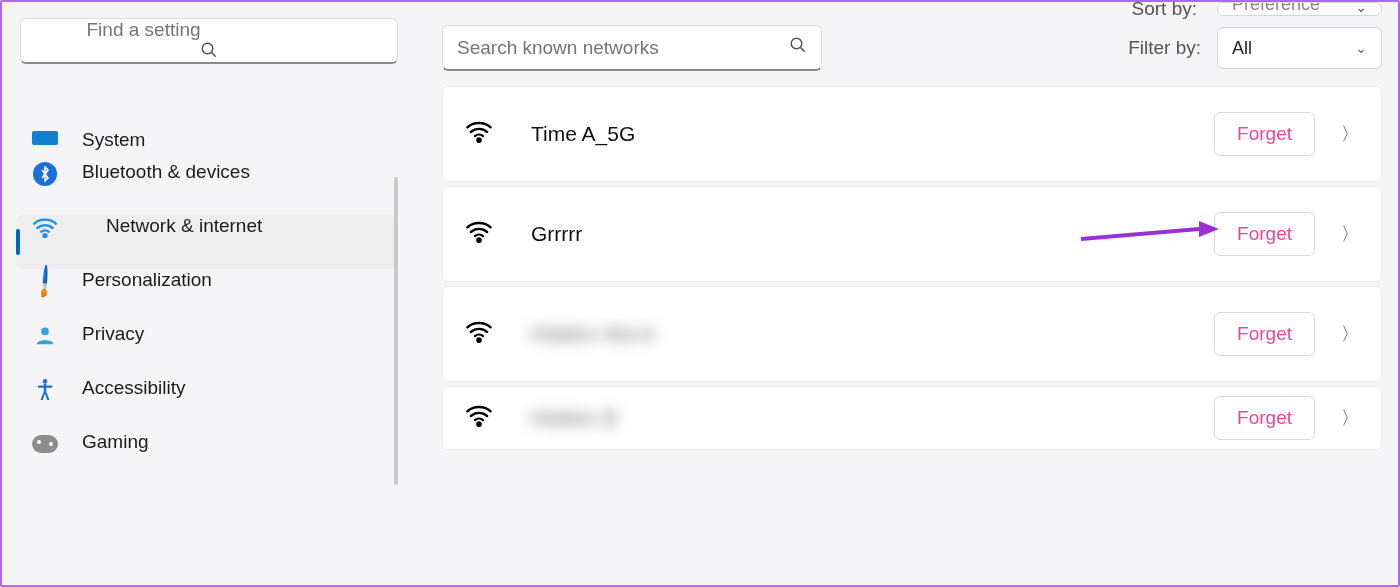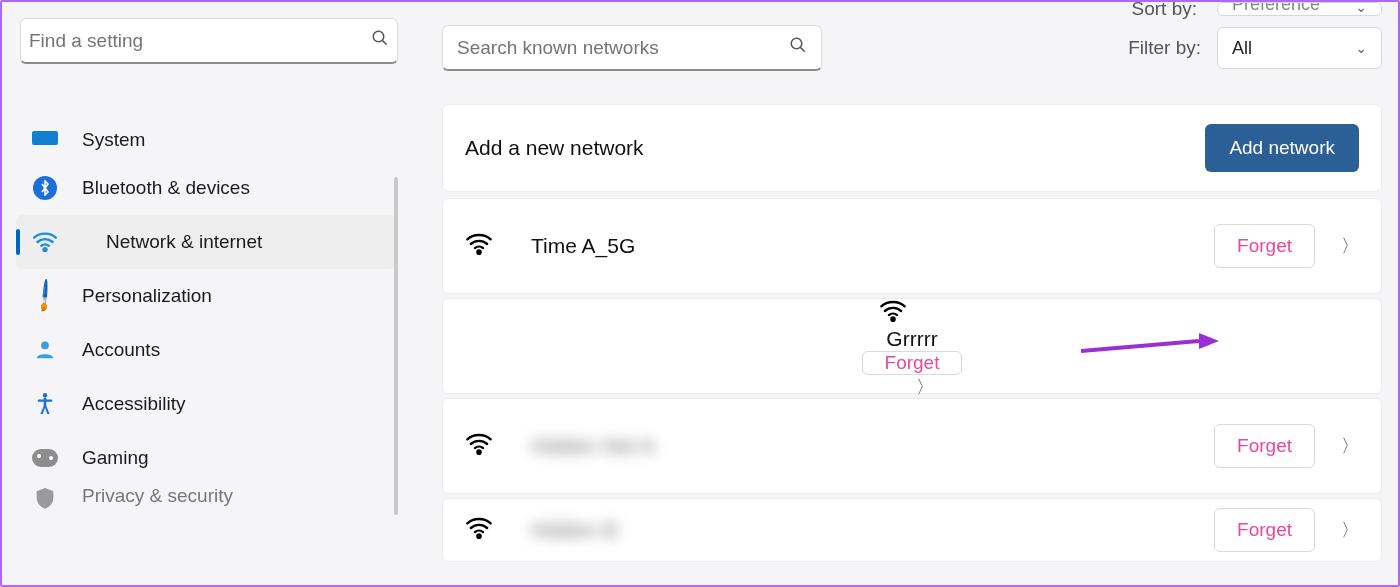--- a/index.html
+++ b/index.html
@@ -11,35 +11,36 @@
   
   .sidebar { width: 400px; height: 100%; padding: 8px 0 0 14px; display: flex; flex-direction: column; }
   .sidebar-search {
     margin: 8px 4px 12px 4px;
     height: 46px;
     display: flex; align-items: center;
     background: #fff;
     border: 1px solid #dcdcdc;
     border-bottom: 2px solid #8a8a8a;
     border-radius: 6px;
-    padding: 0 8px;
+    padding: 0 19px;
+    flex-direction: column;
   }
   .sidebar-search input {
     flex: 1; border: none; outline: none; font-size: 19px; color: #5f5f5f; background: transparent;
   }
   .search-glyph { color: #555; font-size: 18px; }
 
   .nav-scroll { flex: 1; overflow: hidden; position: relative; margin-top: 45px; }
   .nav-items { position: relative; }
   .nav-items::after {
     content: ""; position: absolute; right: 4px; top: 56px; bottom: 0;
     width: 4px; background: #c9c9c9; border-radius: 2px;
   }
   .nav-item {
-    display: flex; align-items: center; gap: 24px;
+    display: flex; align-items: flex-start; gap: 24px;
     height: 54px; padding: 0 16px; margin: 0 6px 0 0;
     border-radius: 6px; cursor: default; color: #1b1b1b; font-size: 19px;
     position: relative;
   }
   .nav-item.first { height: 40px; overflow: hidden; padding-top: 0; align-items: flex-end; padding-bottom: 10px;}
   .nav-item.first .nav-label { position: relative; }
   .nav-item.active { background: #eeeeee; gap: 48px; }
   .nav-item.active::before {
     content: ""; position: absolute; left: 0; top: 14px; bottom: 14px; width: 4px;
     background: #0067c0; border-radius: 3px;
@@ -168,21 +169,21 @@
         </div>
 
 
         <div class="nav-item">
           <span class="nav-icon ic-accounts">
             <svg width="22" height="22" viewBox="0 0 24 24">
                 <circle cx="12" cy="7" r="4.2" fill="#39a0e0"></circle>
                 <path d="M3 21 C3 15 21 15 21 21 Z" fill="#39a0e0"></path>
               </svg>
           </span>
-          <span class="nav-label">Accounts</span>
+          <span class="nav-label">Privacy</span>
         </div>
 
 
         <div class="nav-item">
           <span class="nav-icon ic-accessibility">
             <svg width="22" height="24" viewBox="0 0 24 26" fill="#1a6fdc">
                 <circle cx="12" cy="3.5" r="2.4"></circle>
                 <rect x="10.6" y="6" width="2.8" height="9"></rect>
                 <rect x="4" y="8" width="16" height="2.6" rx="1.3"></rect>
                 <path d="M11 14 L7 24 L9.5 24 L12 17 L14.5 24 L17 24 L13 14 Z"></path>
@@ -191,28 +192,20 @@
           <span class="nav-label">Accessibility</span>
         </div>
 
         <div class="nav-item">
           <span class="nav-icon">
               <span class="ic-gaming"></span>
             </span>
           <span class="nav-label">Gaming</span>
         </div>
 
-        <div class="nav-item last">
-          <span class="nav-icon ic-privacy">
-            <svg width="20" height="22" viewBox="0 0 24 26" fill="#9a9a9a">
-                <path d="M12 1 L22 5 V13 C22 19 17 24 12 26 C7 24 2 19 2 13 V5 Z"></path>
-              </svg>
-          </span>
-          <span class="nav-label">Privacy &amp; security</span>
-        </div>
 
       </div>
     </div>
   </div>
 
   <div class="main">
 
     <div class="toolbar-row1">
       <span class="filter-label">Sort by:</span>
       <div class="dropdown cut">
@@ -232,42 +225,37 @@
         </span>
       </div>
       <div class="toolbar-spacer"></div>
       <span class="filter-label">Filter by:</span>
       <div class="dropdown">
         <span>All</span>
         <span class="chev">⌄</span>
       </div>
     </div>
 
-    <div class="card add">
-      <span class="card-title">Add a new network</span>
-      <div class="card-spacer"></div>
-      <button class="btn-primary">Add network</button>
-    </div>
 
     <div class="card net" style="margin-top:6px;">
       <span class="net-icon">
         <svg width="28" height="24" viewBox="0 0 24 20" fill="none" stroke="#000" stroke-width="2" stroke-linecap="round">
             <path d="M2 6 C7 1 17 1 22 6"></path>
             <path d="M5 10 C9 6.5 15 6.5 19 10"></path>
             <path d="M8.5 13.5 C10.5 11.8 13.5 11.8 15.5 13.5"></path>
             <circle cx="12" cy="17" r="1.4" fill="#000"></circle>
           </svg>
       </span>
       <span class="net-name">Time A_5G</span>
       <div class="card-spacer"></div>
       <button class="btn-secondary">Forget</button>
       <span class="expand-chev">〉</span>
     </div>
 
-    <div class="card net" style="position:relative;flex-direction:column;">
+    <div class="card net" style="position:relative;">
       <span class="net-icon">
         <svg width="28" height="24" viewBox="0 0 24 20" fill="none" stroke="#000" stroke-width="2" stroke-linecap="round">
             <path d="M2 6 C7 1 17 1 22 6"></path>
             <path d="M5 10 C9 6.5 15 6.5 19 10"></path>
             <path d="M8.5 13.5 C10.5 11.8 13.5 11.8 15.5 13.5"></path>
             <circle cx="12" cy="17" r="1.4" fill="#000"></circle>
           </svg>
       </span>
       <span class="net-name">Grrrrr</span>
       <div class="card-spacer"></div>

